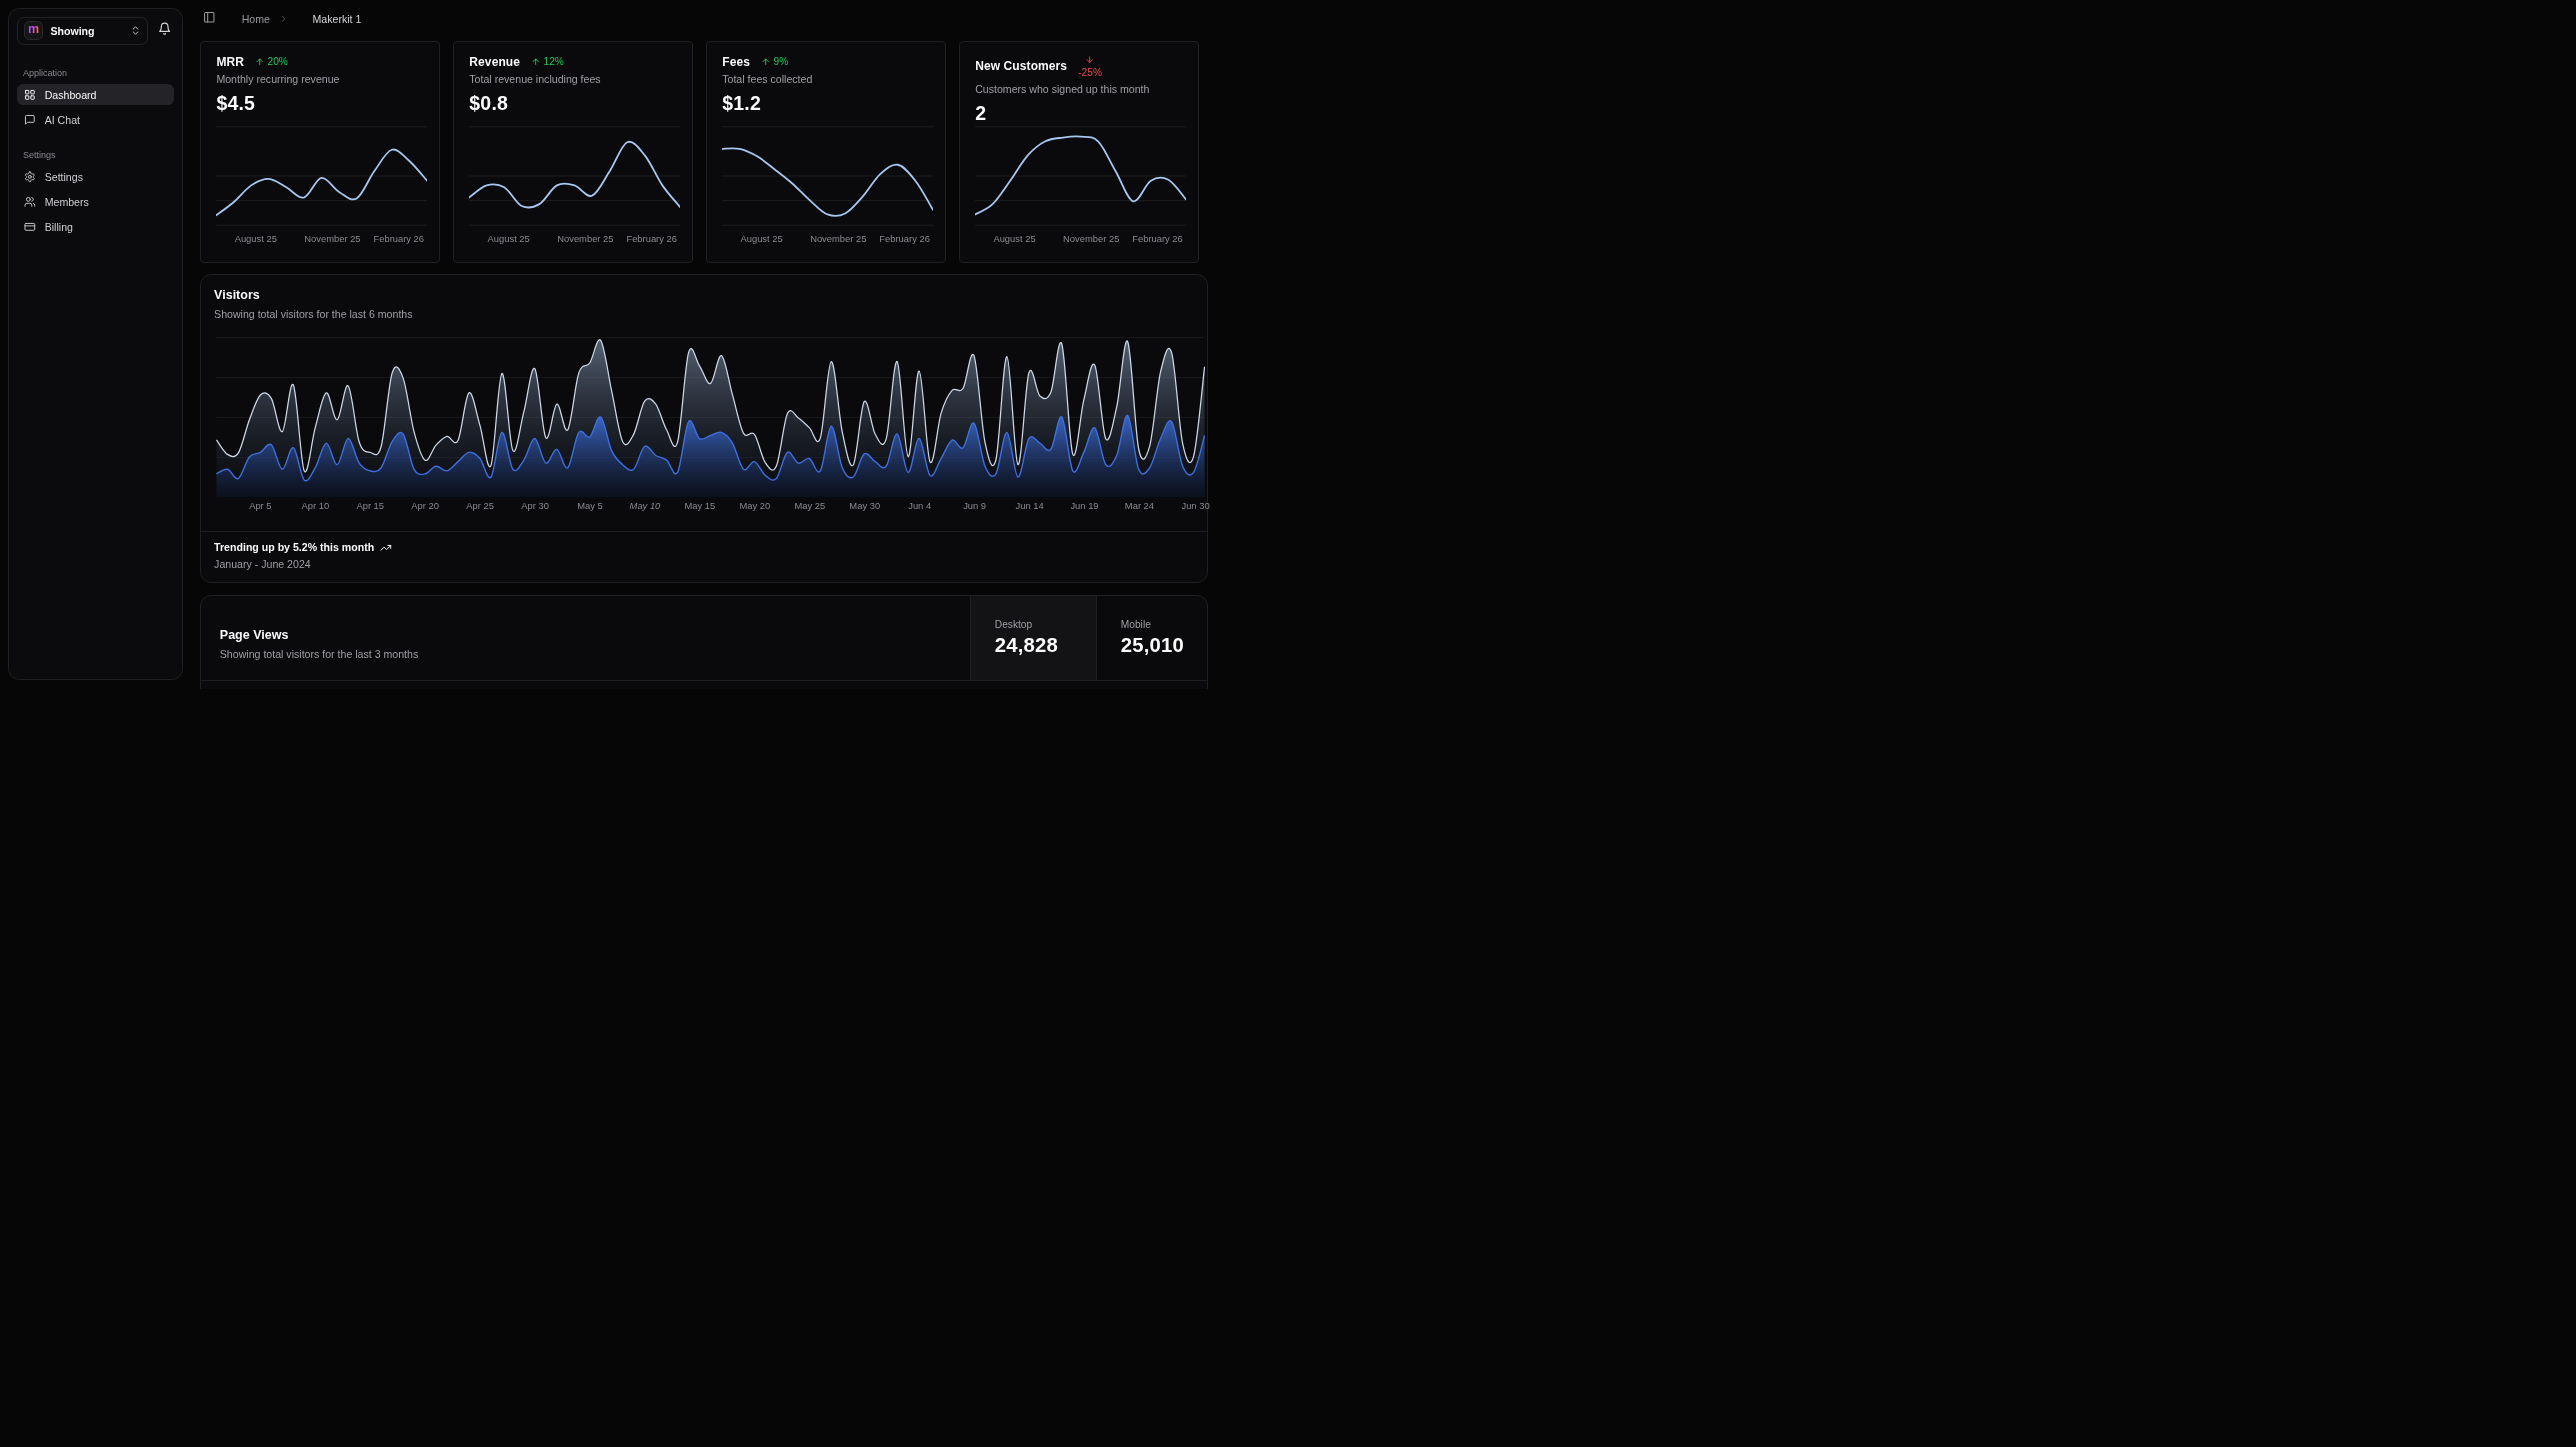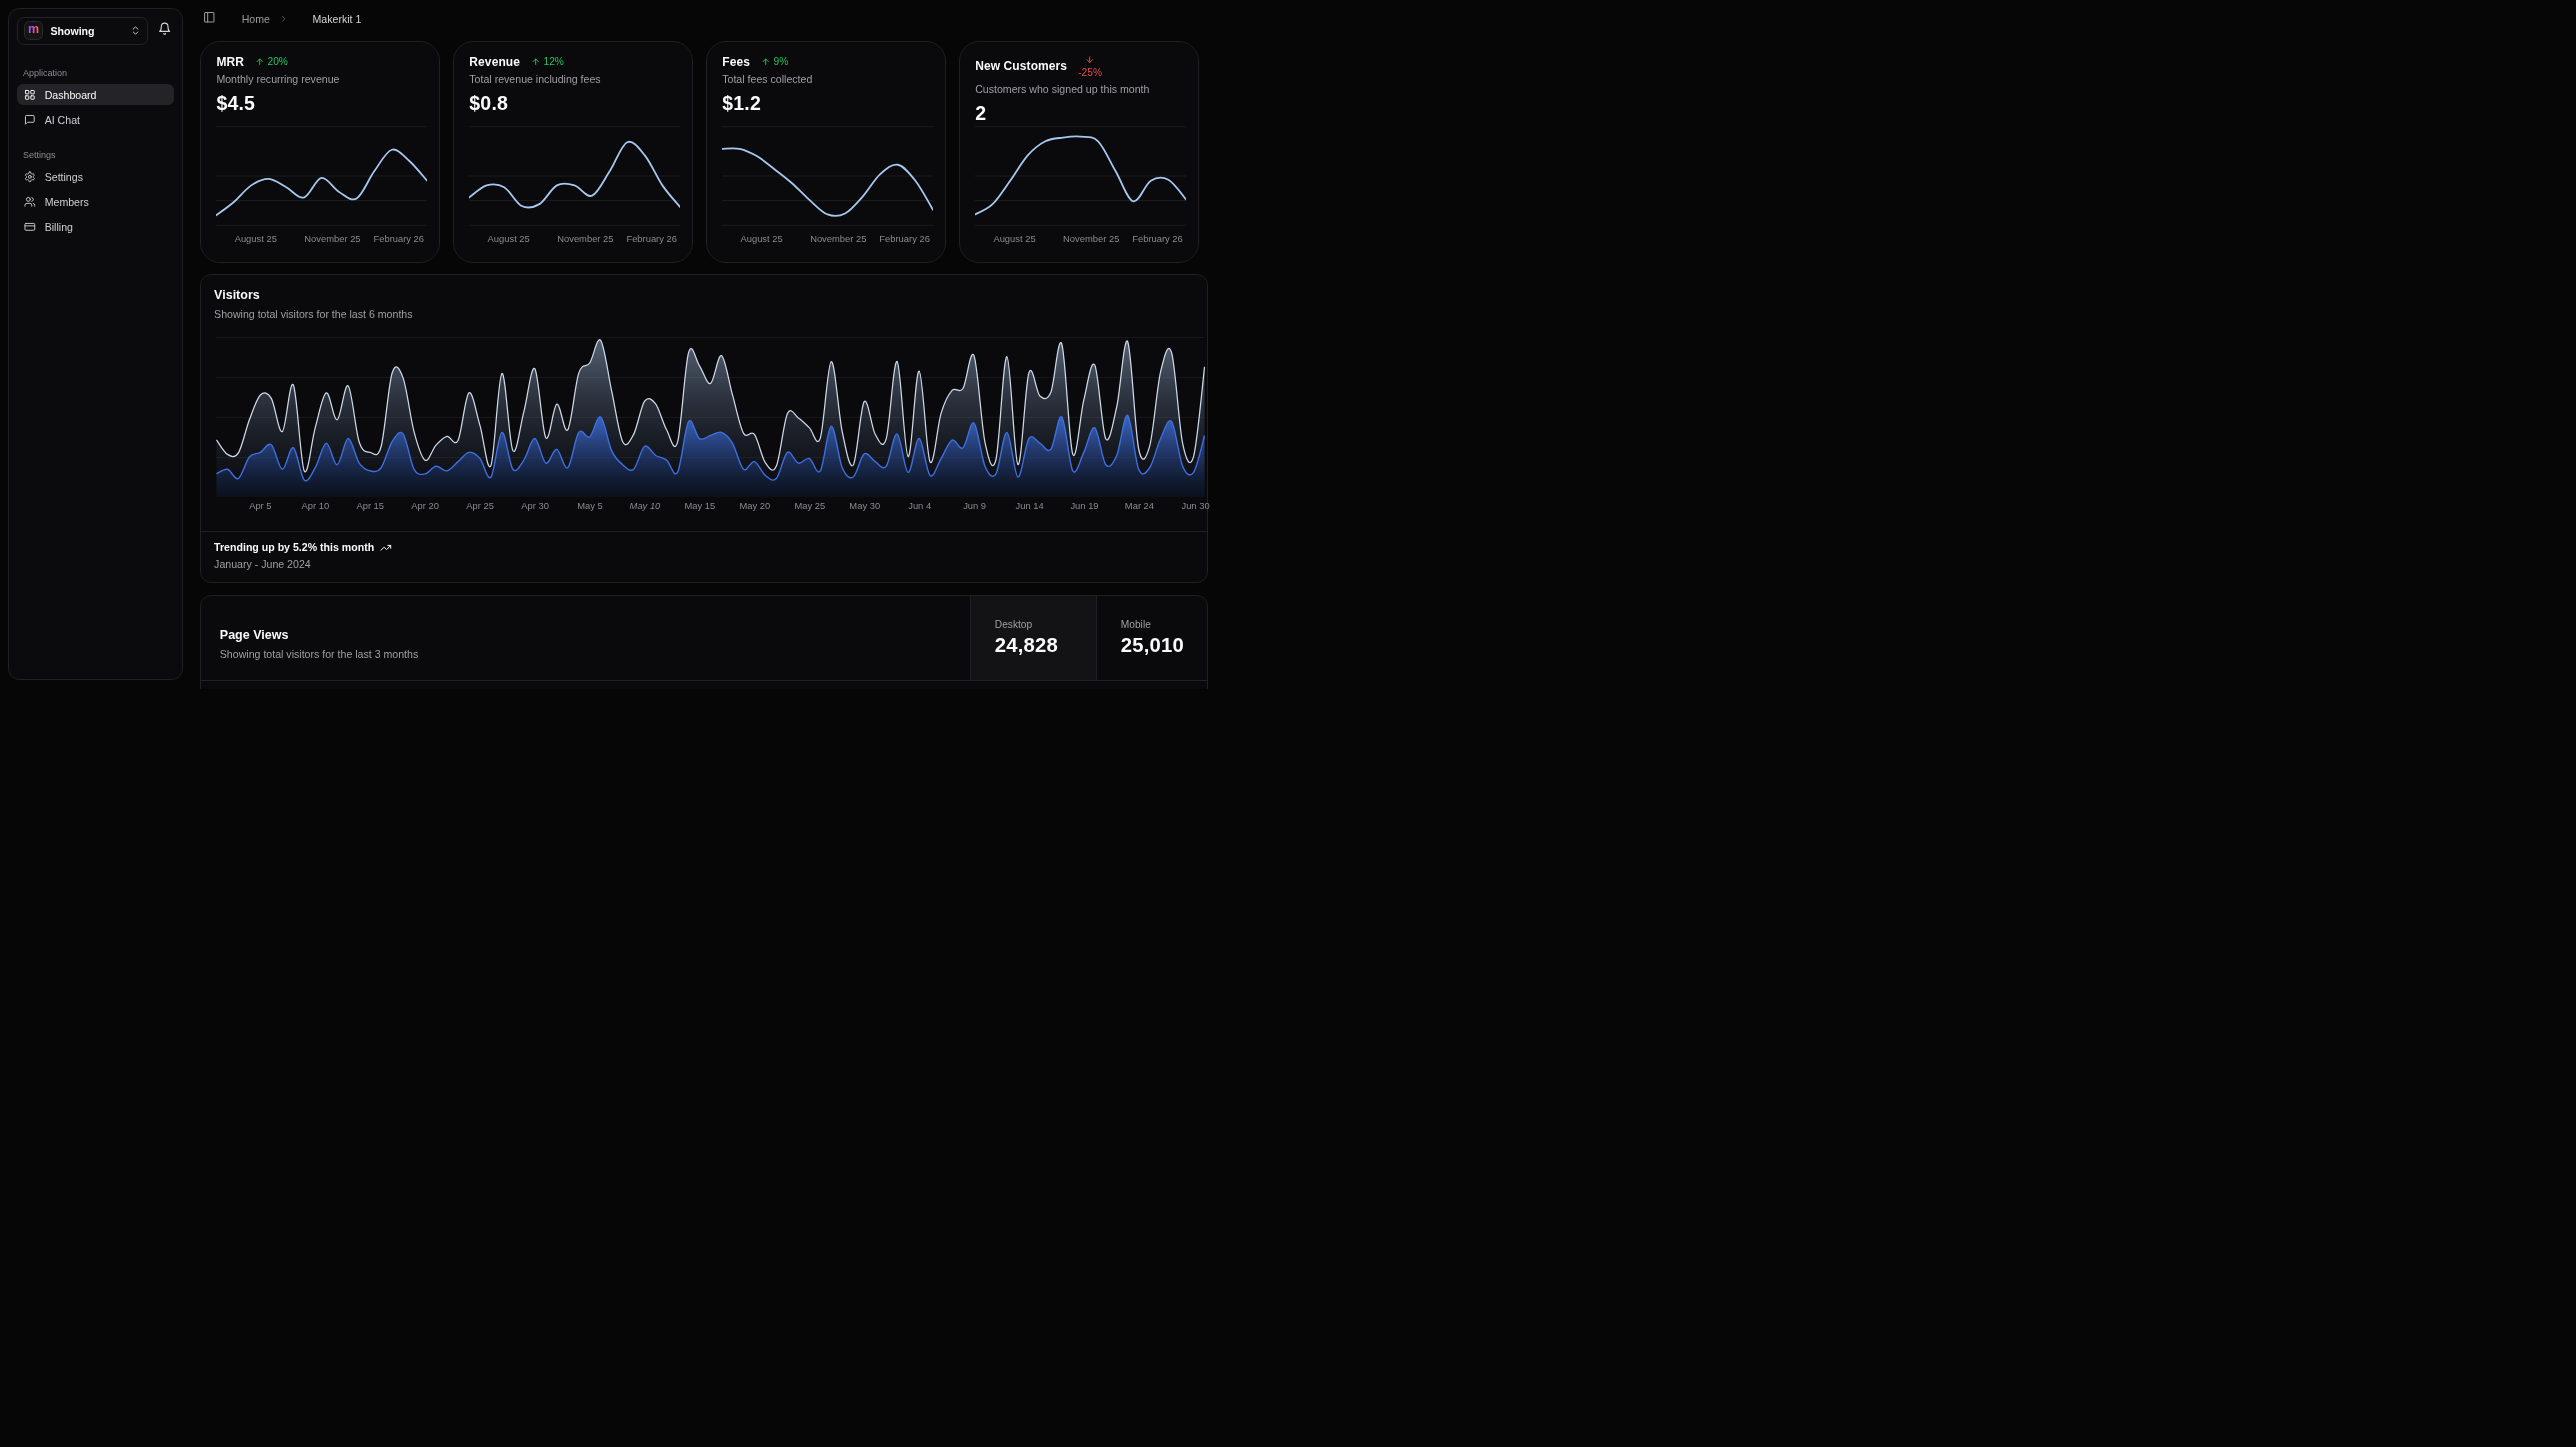--- a/index.html
+++ b/index.html
@@ -70,21 +70,21 @@
   .topbar{display:flex;align-items:center;gap:8.6px;height:38px;padding:0 0 0 9.4px;}
   .panel-toggle{background:none;border:none;color:#9a9aa1;cursor:pointer;padding:1.6px;}
   .crumb{font-size:10.6px;color:#9a9aa1;text-decoration:none;cursor:pointer;padding-left:16px;}
   .crumb-sep{color:#6e6e76;display:inline-flex;}
   .crumb.current{color:#d6d6da;cursor:default;}
 
   
   .stats-row{display:flex;gap:12.5px;margin:3.1px 17px 0 7.8px;}
   .stat-card{
     flex:1;height:222px;background:var(--panel2);
-    border:0.8px solid var(--border);border-radius:20px;
+    border:0.8px solid var(--border);border-radius:4px;
     padding:12.5px 15.6px 0 15.6px;position:relative;overflow:hidden;
   }
   .stat-title-row{display:flex;align-items:center;gap:11px;}
   .stat-title{font-size:12px;font-weight:700;letter-spacing:0.1px;}
   .trend{display:flex;align-items:center;gap:3.1px;font-size:10.2px;font-weight:500;}
   .trend.up{color:#22c55e;}
   .trend.down{color:#e5484d;flex-direction:column;}
   .stat-sub{font-size:10.6px;color:var(--txt-3);margin-top:4.7px;}
   .stat-value{font-size:19.5px;font-weight:700;margin-top:7px;letter-spacing:0.2px;}
   .spark-wrap{position:absolute;left:15.6px;right:15.6px;top:84px;height:100px;}

